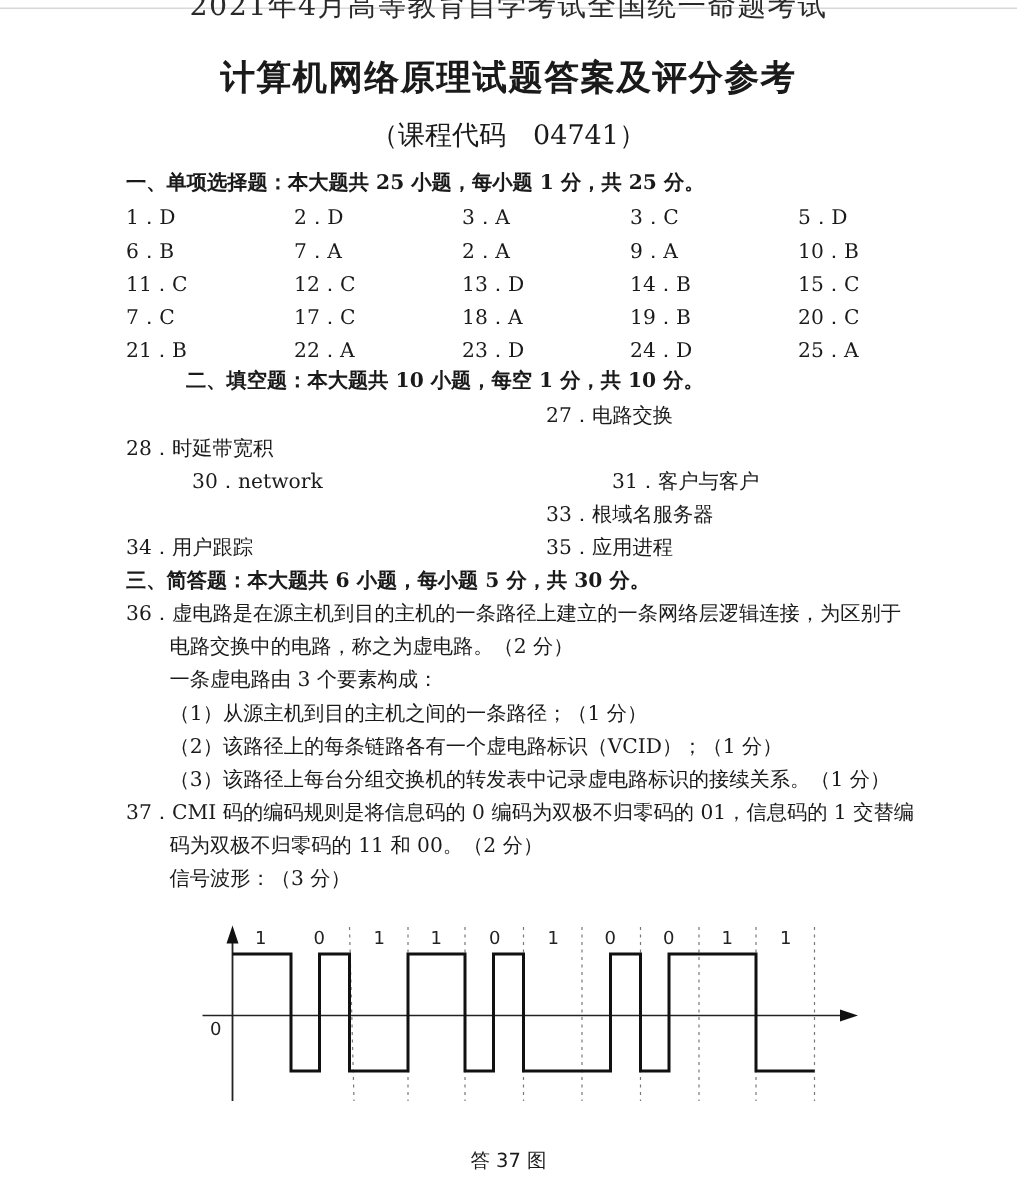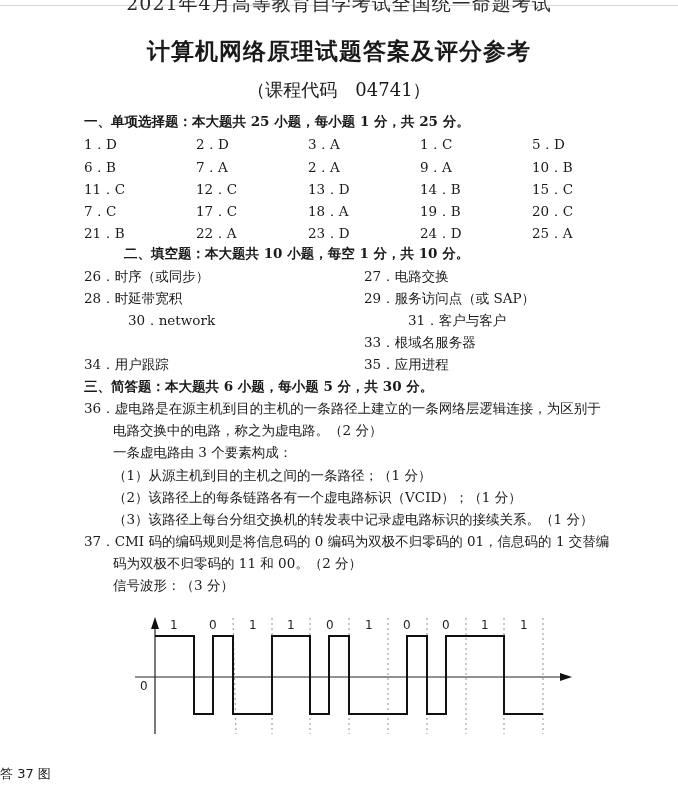--- a/index.html
+++ b/index.html
@@ -11,37 +11,37 @@
   .title { position:absolute; left:0; top:36px; width:678px; text-align:center;
            font-size:23px; font-weight:bold; letter-spacing:1px; }
   .subtitle { position:absolute; left:0; top:78px; width:678px; text-align:center; font-size:18px; }
   .section { position:absolute; left:84px; font-size:13.5px; font-weight:bold; white-space:nowrap; }
   .row5 { position:absolute; left:84px; width:520px; height:20px; font-size:13.5px; }
   .row5 span { position:absolute; top:0; white-space:nowrap; }
   .row2 { position:absolute; left:84px; width:520px; height:20px; font-size:13.5px; }
   .row2 span { position:absolute; top:0; white-space:nowrap; }
   .para { position:absolute; font-size:13.5px; white-space:nowrap; }
   .fig { position:absolute; left:0; top:600px; width:678px; height:140px; }
-  .caption { position:absolute; left:0; top:765px; width:678px; 
+  .caption { position:absolute; left:0; top:765px; width:678px; text-align:center;
              font-family:"DejaVu Sans","Liberation Sans",sans-serif; font-size:13px; }
 </style>
 </head>
 <body>
 
 <div class="topline"></div>
 <div class="cut-title">2021年4月高等教育自学考试全国统一命题考试</div>
 <div class="title">计算机网络原理试题答案及评分参考</div>
 <div class="subtitle">（课程代码　04741）</div>
 
 <div class="section" style="top:113px;">一、单项选择题：本大题共 25 小题，每小题 1 分，共 25 分。</div>
 <div class="row5" style="top:136px;">
   <span style="left:0">1．D</span>
   <span style="left:112px">2．D</span>
   <span style="left:224px">3．A</span>
-  <span style="left:336px">1．C</span>
+  <span style="left:336px">3．C</span>
   <span style="left:448px">5．D</span>
 </div>
 <div class="row5" style="top:159px;">
   <span style="left:0">6．B</span>
   <span style="left:112px">7．A</span>
   <span style="left:224px">2．A</span>
   <span style="left:336px">9．A</span>
   <span style="left:448px">10．B</span>
 </div>
 <div class="row5" style="top:181px;">
@@ -61,26 +61,24 @@
 <div class="row5" style="top:225px;">
   <span style="left:0">21．B</span>
   <span style="left:112px">22．A</span>
   <span style="left:224px">23．D</span>
   <span style="left:336px">24．D</span>
   <span style="left:448px">25．A</span>
 </div>
 
 <div class="section" style="top:245px;margin-left:40px;">二、填空题：本大题共 10 小题，每空 1 分，共 10 分。</div>
 <div class="row2" style="top:268px;">
-  <span style="left:0">26．时序（或同步）</span>
   <span style="left:280px">27．电路交换</span>
 </div>
 <div class="row2" style="top:290px;">
   <span style="left:0">28．时延带宽积</span>
-  <span style="left:280px">29．服务访问点（或 SAP）</span>
 </div>
 <div class="row2" style="top:312px;margin-left:44px;">
   <span style="left:0">30．network</span>
   <span style="left:280px">31．客户与客户</span>
 </div>
 <div class="row2" style="top:334px;">
   <span style="left:280px">33．根域名服务器</span>
 </div>
 <div class="row2" style="top:356px;">
   <span style="left:0">34．用户跟踪</span>

